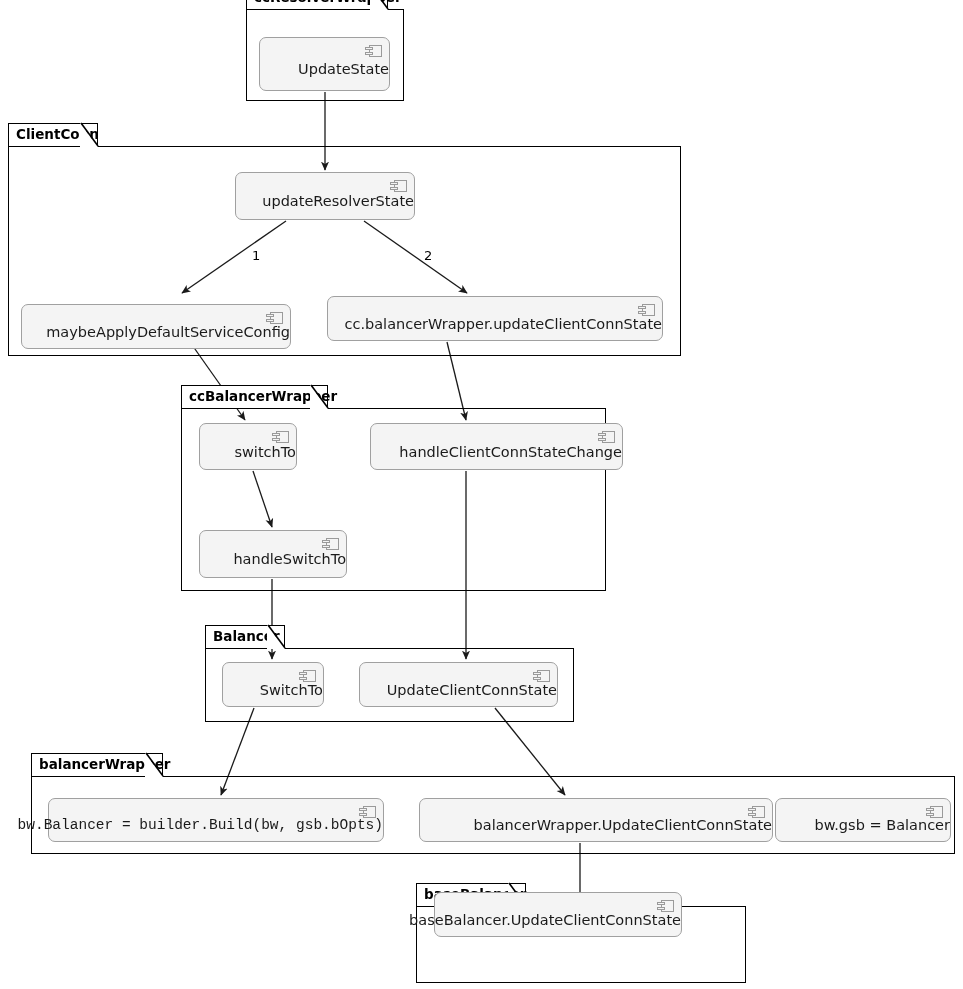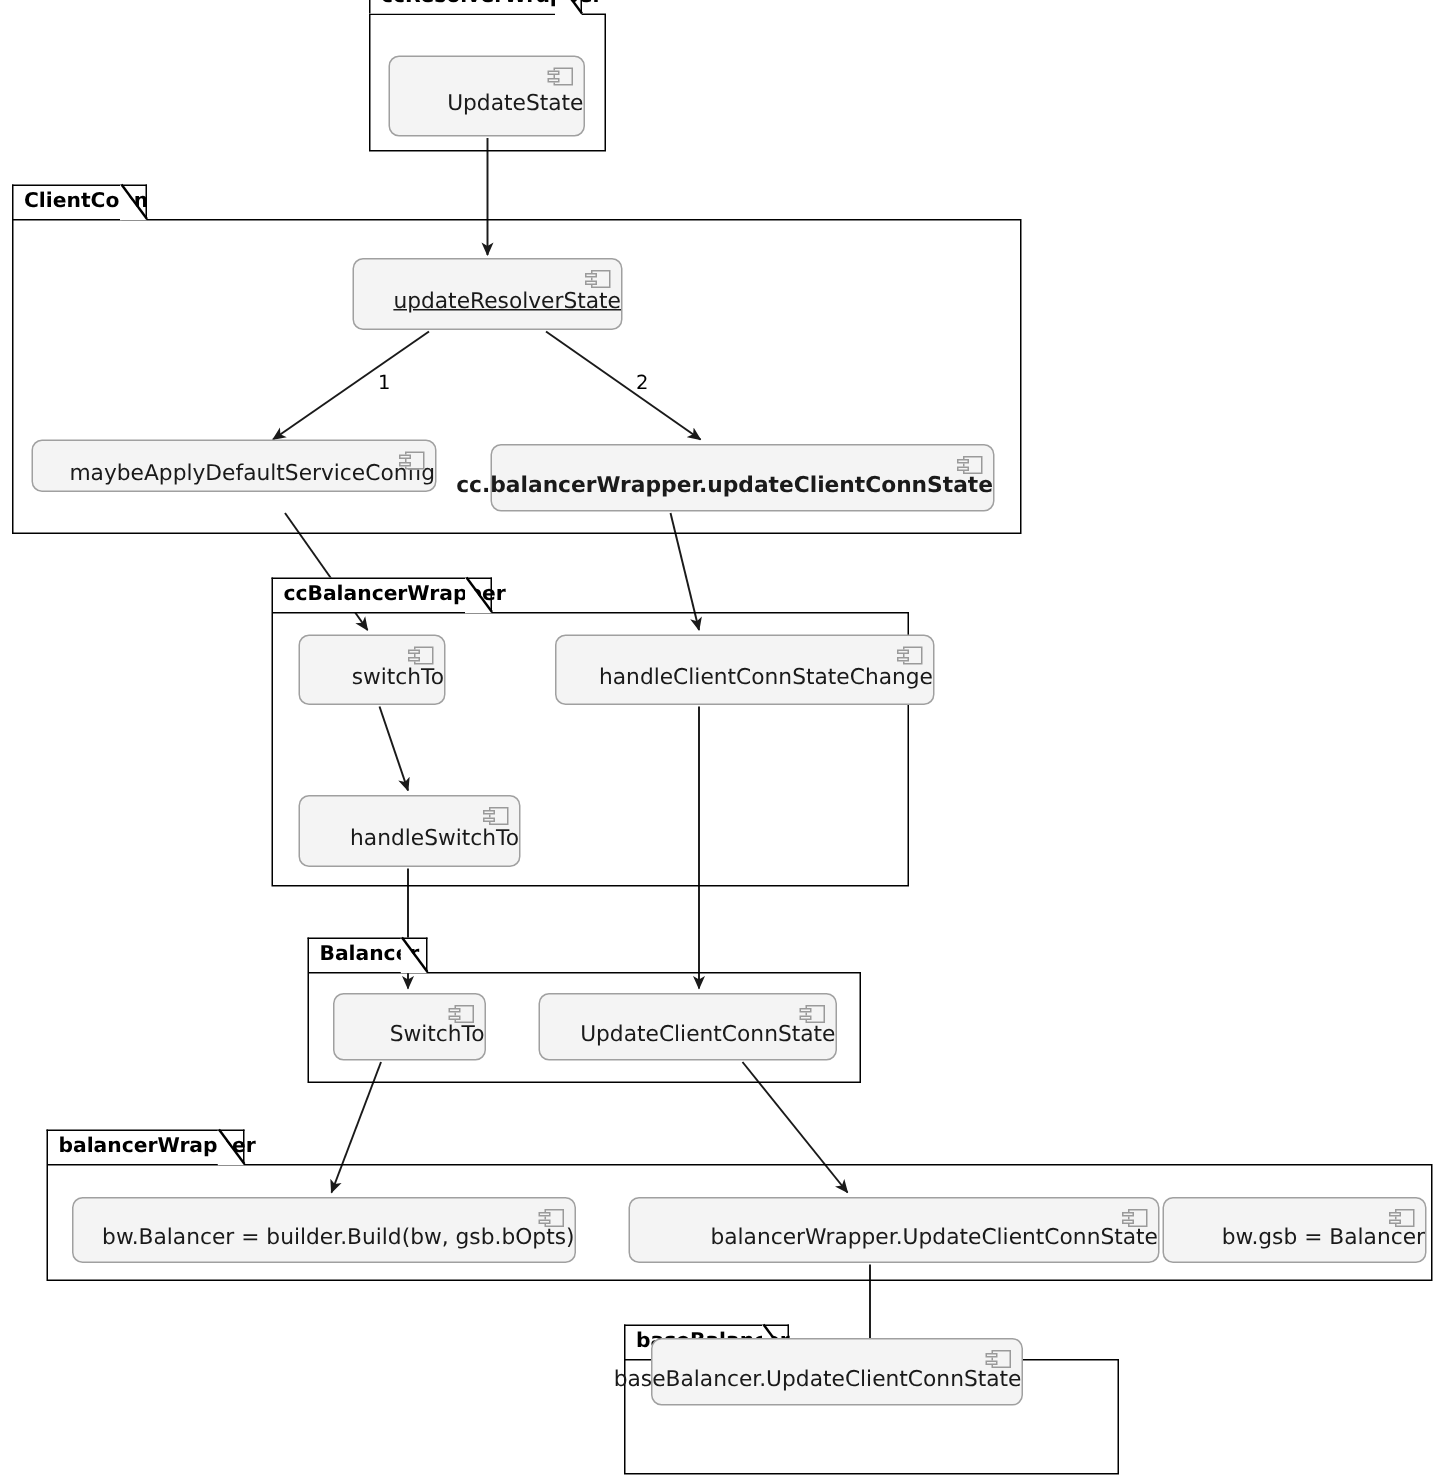--- a/index.html
+++ b/index.html
@@ -195,37 +195,37 @@
     </div>
   <div id="components-layer">
       <div class="comp" style="left: 259px; top: 37px; width: 131px; height: 54px;">
         <span class="comp-text">UpdateState</span>
         <span class="comp-icon">
           <span class="ci-body"></span>
           <span class="ci-tab t1"></span>
           <span class="ci-tab t2"></span>
         </span>
       </div>
-      <div class="comp" style="left: 235px; top: 172px; width: 180px; height: 48px; text-decoration: underline;">
+      <div class="comp" style="left: 235px; top: 172px; width: 180px; height: 48px;">
         <span class="comp-text">updateResolverState</span>
         <span class="comp-icon">
           <span class="ci-body"></span>
           <span class="ci-tab t1"></span>
           <span class="ci-tab t2"></span>
         </span>
       </div>
-      <div class="comp" style="left: 21px; top: 293px; width: 270px; height: 35px;">
+      <div class="comp" style="left: 21px; top: 304px; width: 270px; height: 45px;">
         <span class="comp-text">maybeApplyDefaultServiceConfig</span>
         <span class="comp-icon">
           <span class="ci-body"></span>
           <span class="ci-tab t1"></span>
           <span class="ci-tab t2"></span>
         </span>
       </div>
-      <div class="comp" style="left: 327px; top: 296px; width: 336px; height: 45px; font-weight: bold;">
+      <div class="comp" style="left: 327px; top: 296px; width: 336px; height: 45px;">
         <span class="comp-text">cc.balancerWrapper.updateClientConnState</span>
         <span class="comp-icon">
           <span class="ci-body"></span>
           <span class="ci-tab t1"></span>
           <span class="ci-tab t2"></span>
         </span>
       </div>
       <div class="comp" style="left: 199px; top: 423px; width: 98px; height: 47px;">
         <span class="comp-text">switchTo</span>
         <span class="comp-icon">
@@ -259,21 +259,21 @@
         </span>
       </div>
       <div class="comp" style="left: 359px; top: 662px; width: 199px; height: 45px;">
         <span class="comp-text">UpdateClientConnState</span>
         <span class="comp-icon">
           <span class="ci-body"></span>
           <span class="ci-tab t1"></span>
           <span class="ci-tab t2"></span>
         </span>
       </div>
-      <div class="comp" style="left: 48px; top: 798px; width: 336px; height: 44px;">
+      <div class="comp" style="left: 48px; top: 798px; width: 336px; height: 44px; font-family: Liberation Mono, monospace;">
         <span class="comp-text">bw.Balancer = builder.Build(bw, gsb.bOpts)</span>
         <span class="comp-icon">
           <span class="ci-body"></span>
           <span class="ci-tab t1"></span>
           <span class="ci-tab t2"></span>
         </span>
       </div>
       <div class="comp" style="left: 419px; top: 798px; width: 354px; height: 44px;">
         <span class="comp-text">balancerWrapper.UpdateClientConnState</span>
         <span class="comp-icon">

